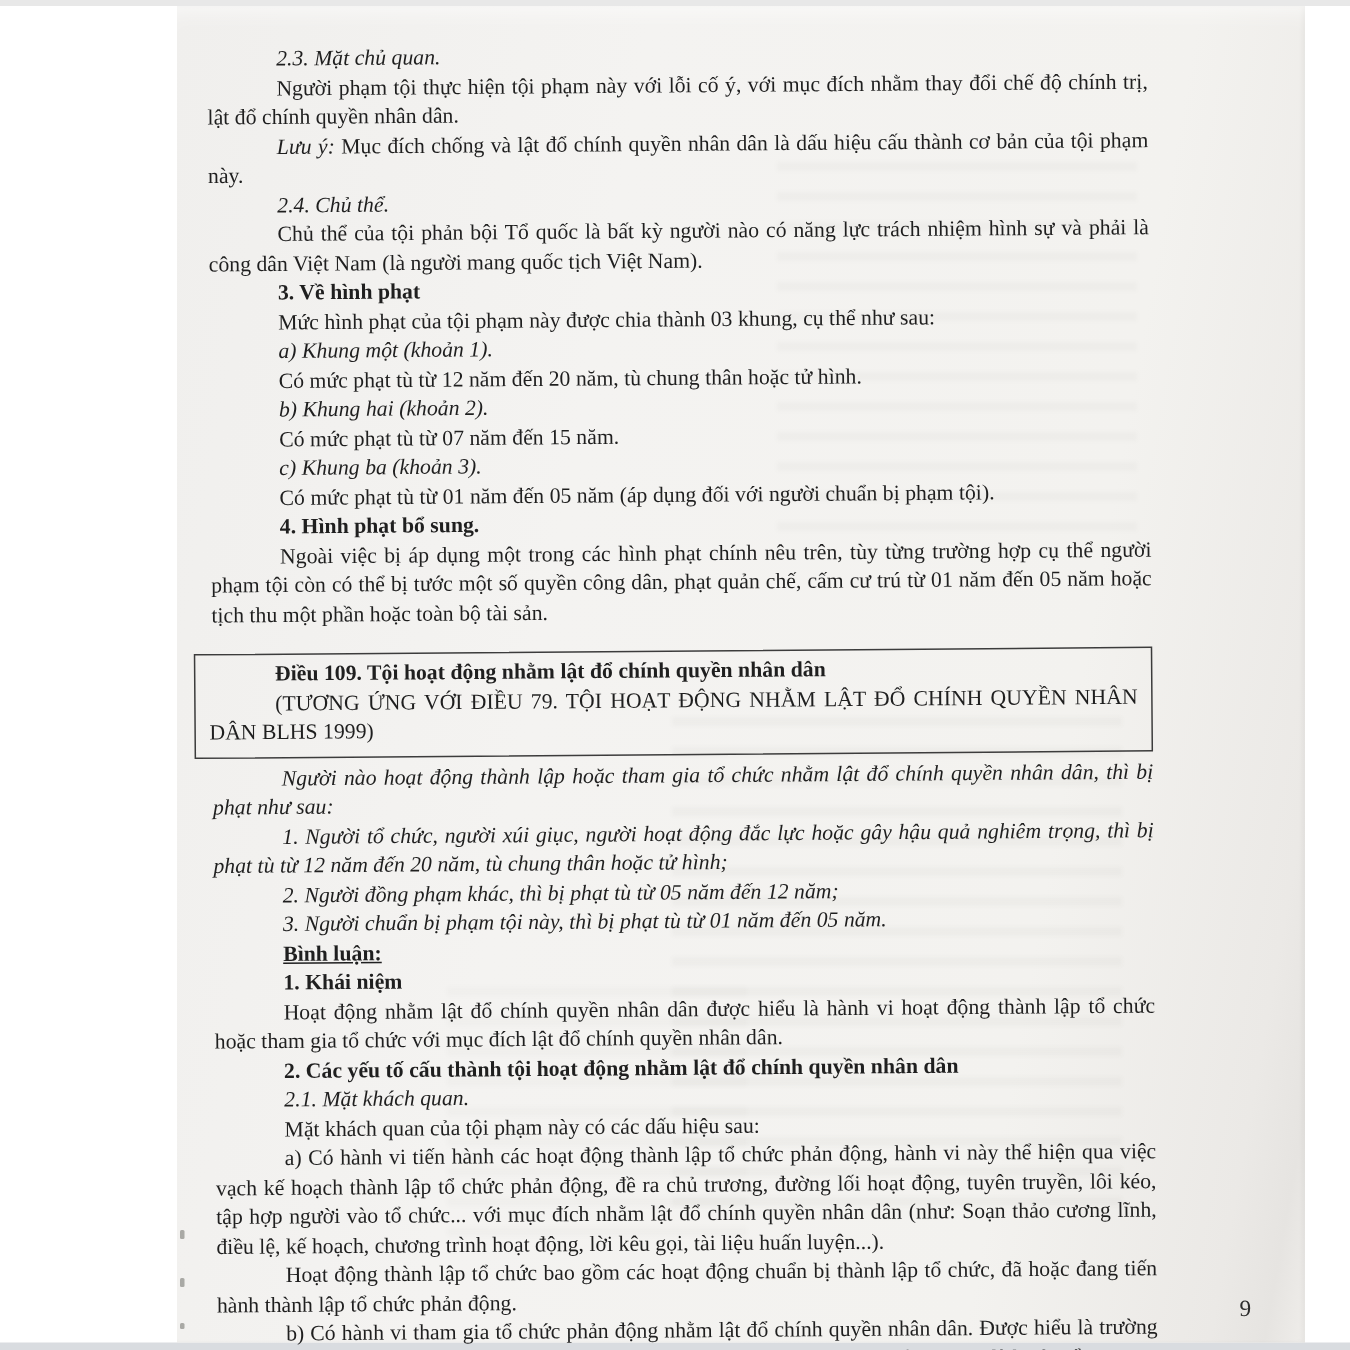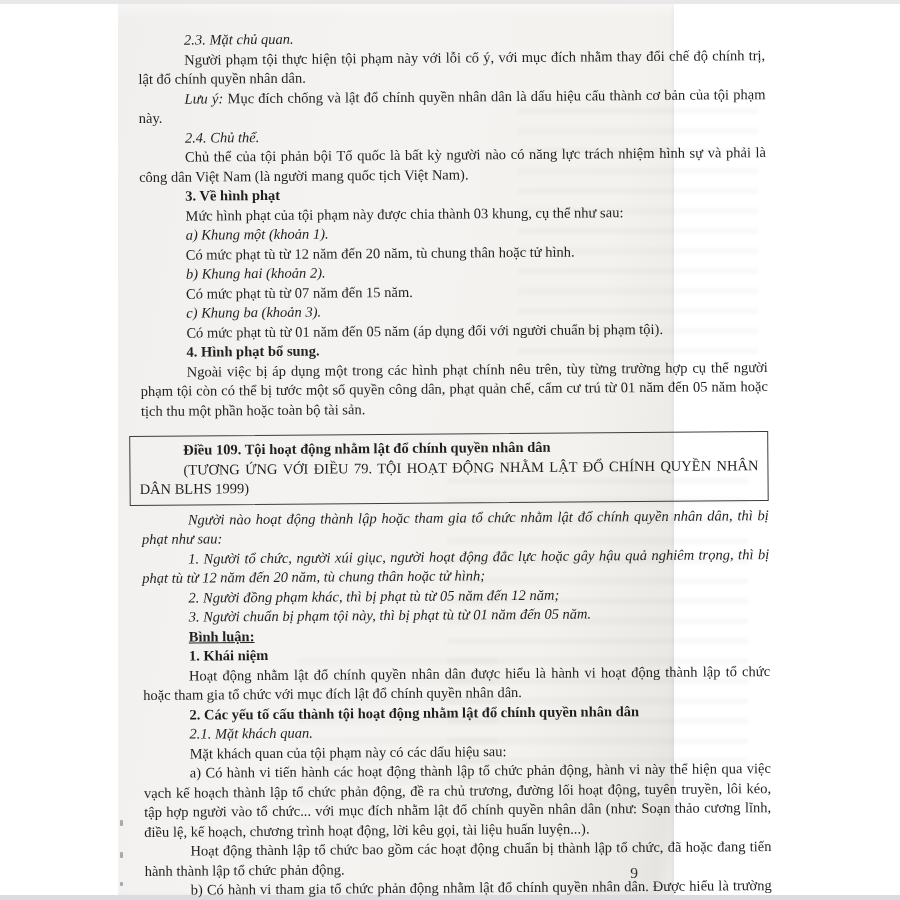--- a/index.html
+++ b/index.html
@@ -5,21 +5,21 @@
   html,body{margin:0;padding:0;}
   body{
     width:900px;height:900px;background:#ffffff;
     font-family:"Liberation Serif","DejaVu Serif",serif;
     overflow:hidden;
   }
   .stage{position:relative;width:900px;height:900px;background:#ffffff;overflow:hidden;}
   .strip-top{position:absolute;top:0;left:0;width:900px;height:4px;background:#e8e8e8;}
   .strip-bottom{position:absolute;bottom:0;left:0;width:900px;height:5px;background:#d9dce0;}
   .page{
-    position:absolute;left:118px;top:4px;width:556px;height:891px;
+    position:absolute;left:118px;top:4px;width:752px;height:891px;
     background:linear-gradient(100deg,#f0efed 0%,#f4f3f1 35%,#f3f2ef 75%,#ebe9e6 93%,#e6e4e1 97%,#efedea 100%);
     box-shadow:inset 0 14px 18px -14px rgba(255,255,255,0.9), inset -2px 0 3px rgba(0,0,0,0.04);
   }
   
   .ghost{position:absolute;filter:blur(1.4px);opacity:.55;pointer-events:none;
     background:repeating-linear-gradient(0deg, rgba(125,125,115,0.13) 0 6px, rgba(0,0,0,0) 6px 20px);}
   .g1{left:400px;top:90px;width:240px;height:260px;opacity:.35;}
   .g2{left:330px;top:470px;width:300px;height:330px;opacity:.4;}
   .g3{left:180px;top:640px;width:200px;height:180px;opacity:.25;}
   .artifact{position:absolute;left:2px;width:3px;height:6px;background:#6d6d68;opacity:.55;border-radius:1px;}

